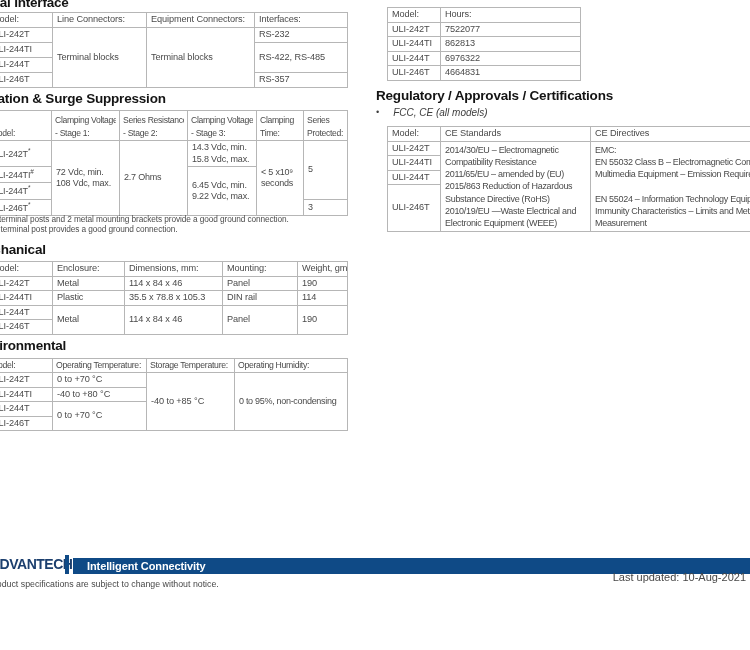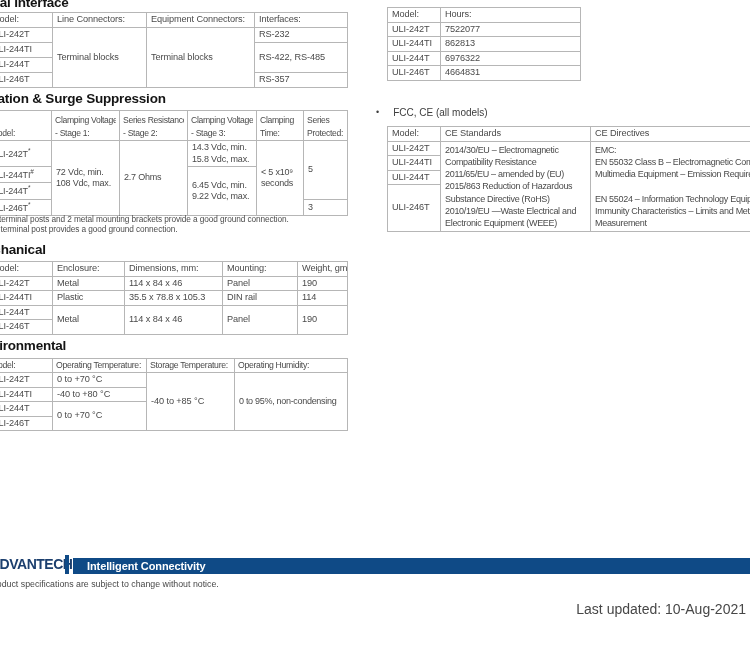--- a/index.html
+++ b/index.html
@@ -45,21 +45,21 @@
     position:absolute; left:15px; top:561px;
     font-size:14px; font-weight:bold; letter-spacing:-0.5px; color:#1c3f6e; white-space:nowrap;
   }
   .logo-sep { position:absolute; left:90px; top:560px; width:4px; height:19px; background:#0f4a86; }
   .banner { position:absolute; left:98px; top:563px; width:734px; height:16px; background:#0f4a86; }
   .banner-text {
     color:#ffffff; font-size:11px; font-weight:bold; letter-spacing:-0.1px;
     line-height:16px; padding-left:14px; white-space:nowrap;
   }
   .notice { position:absolute; left:13px; top:584px; font-size:8.8px; color:#474747; white-space:nowrap; }
-  .updated { position:absolute; left:471px; top:606px; width:300px; text-align:right; font-size:14px; color:#474747; white-space:nowrap; }
+  .updated { position:absolute; left:471px; top:576px; width:300px; text-align:right; font-size:11px; color:#474747; white-space:nowrap; }
 </style>
 </head>
 <body>
 
 <div id="doc">
 
   <div class="sec-title" style="left:0; top:0;">Serial Interface</div>
 
   <table id="t-serial" style="left:12px; top:17px; width:360px;">
     <colgroup>
@@ -272,21 +272,22 @@
     <tr style="height:14px">
       <td>ULI-244T</td>
       <td class="c" rowspan="2">0 to +70 °C</td>
     </tr>
     <tr style="height:14px">
       <td>ULI-246T</td>
     </tr>
   </tbody>
     </table>
 
-  <div class="bullet-row" style="left:401px; top:112px;">
+  <div class="sec-title" style="left:401px; top:93px;">Regulatory / Approvals / Certifications</div>
+  <div class="bullet-row" style="left:401px; top:112px;font-style:italic;">
     <span class="glyph">•</span><span class="lbl">FCC, CE (all models)</span>
   </div>
 
   <table id="t-reg" style="left:412px; top:131px; width:465px;">
     <colgroup>
         <col style="width:53px">
         <col style="width:150px">
         <col style="width:262px">
       </colgroup>
     <tbody>

